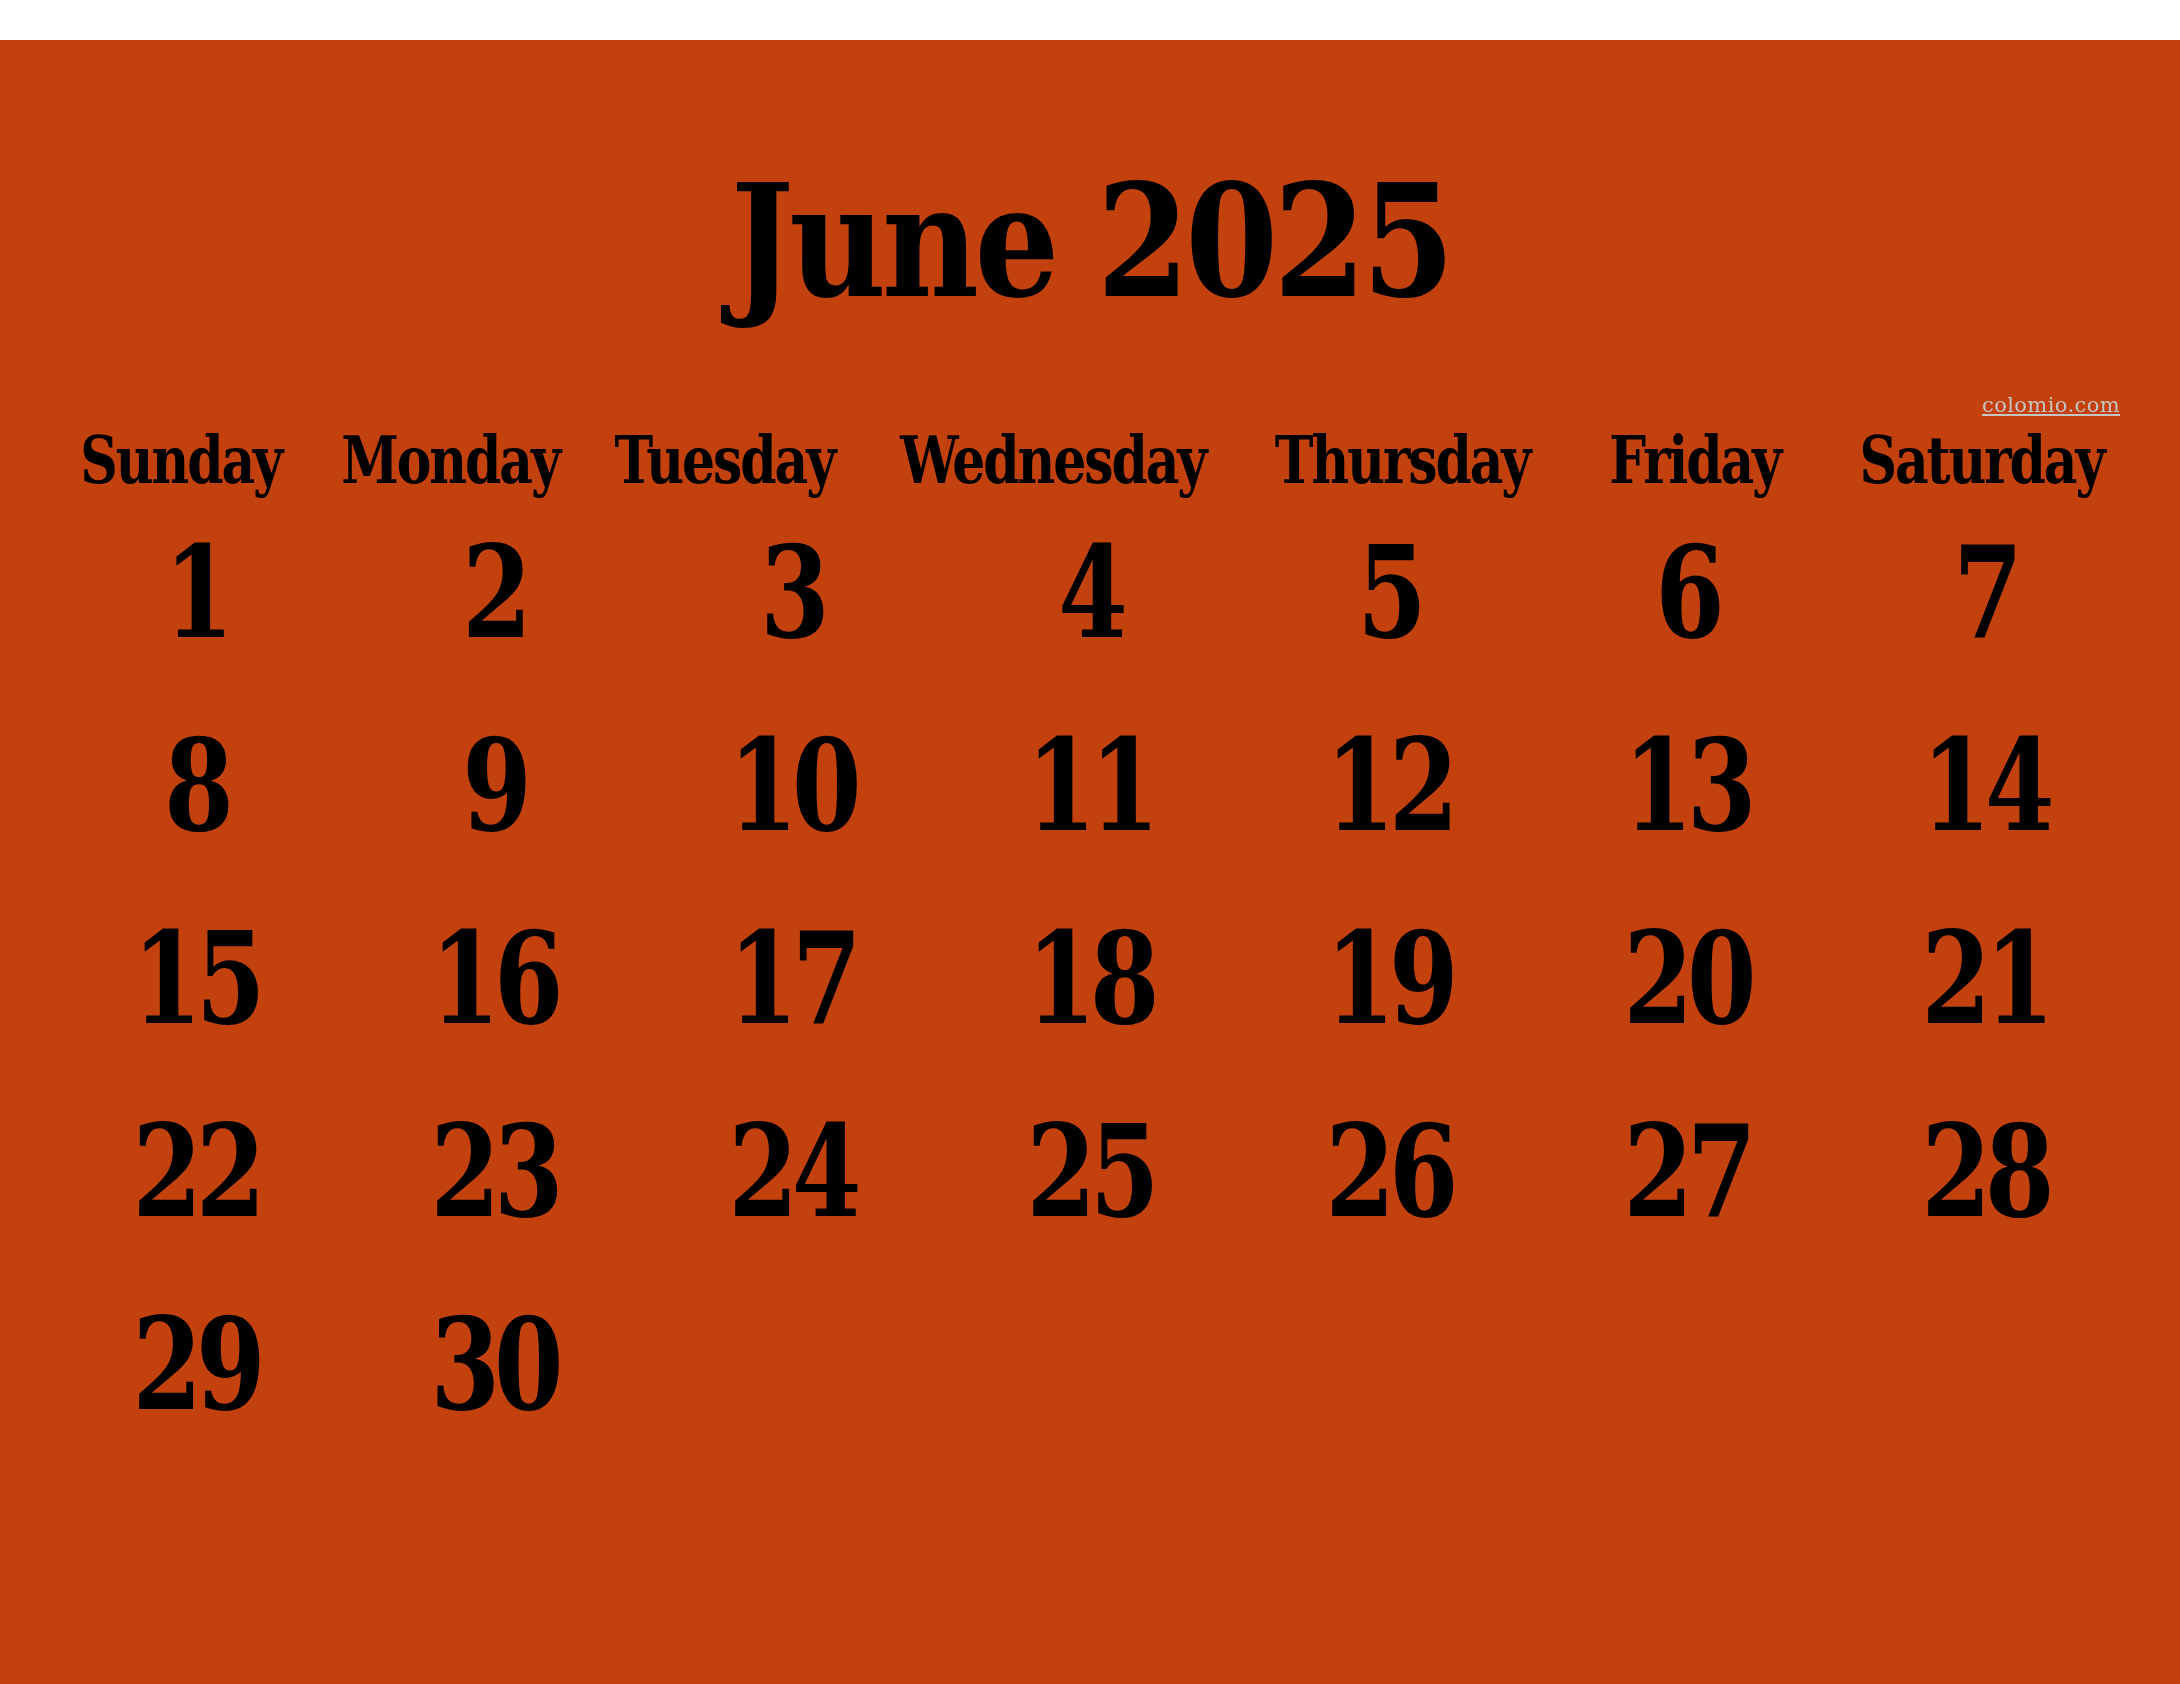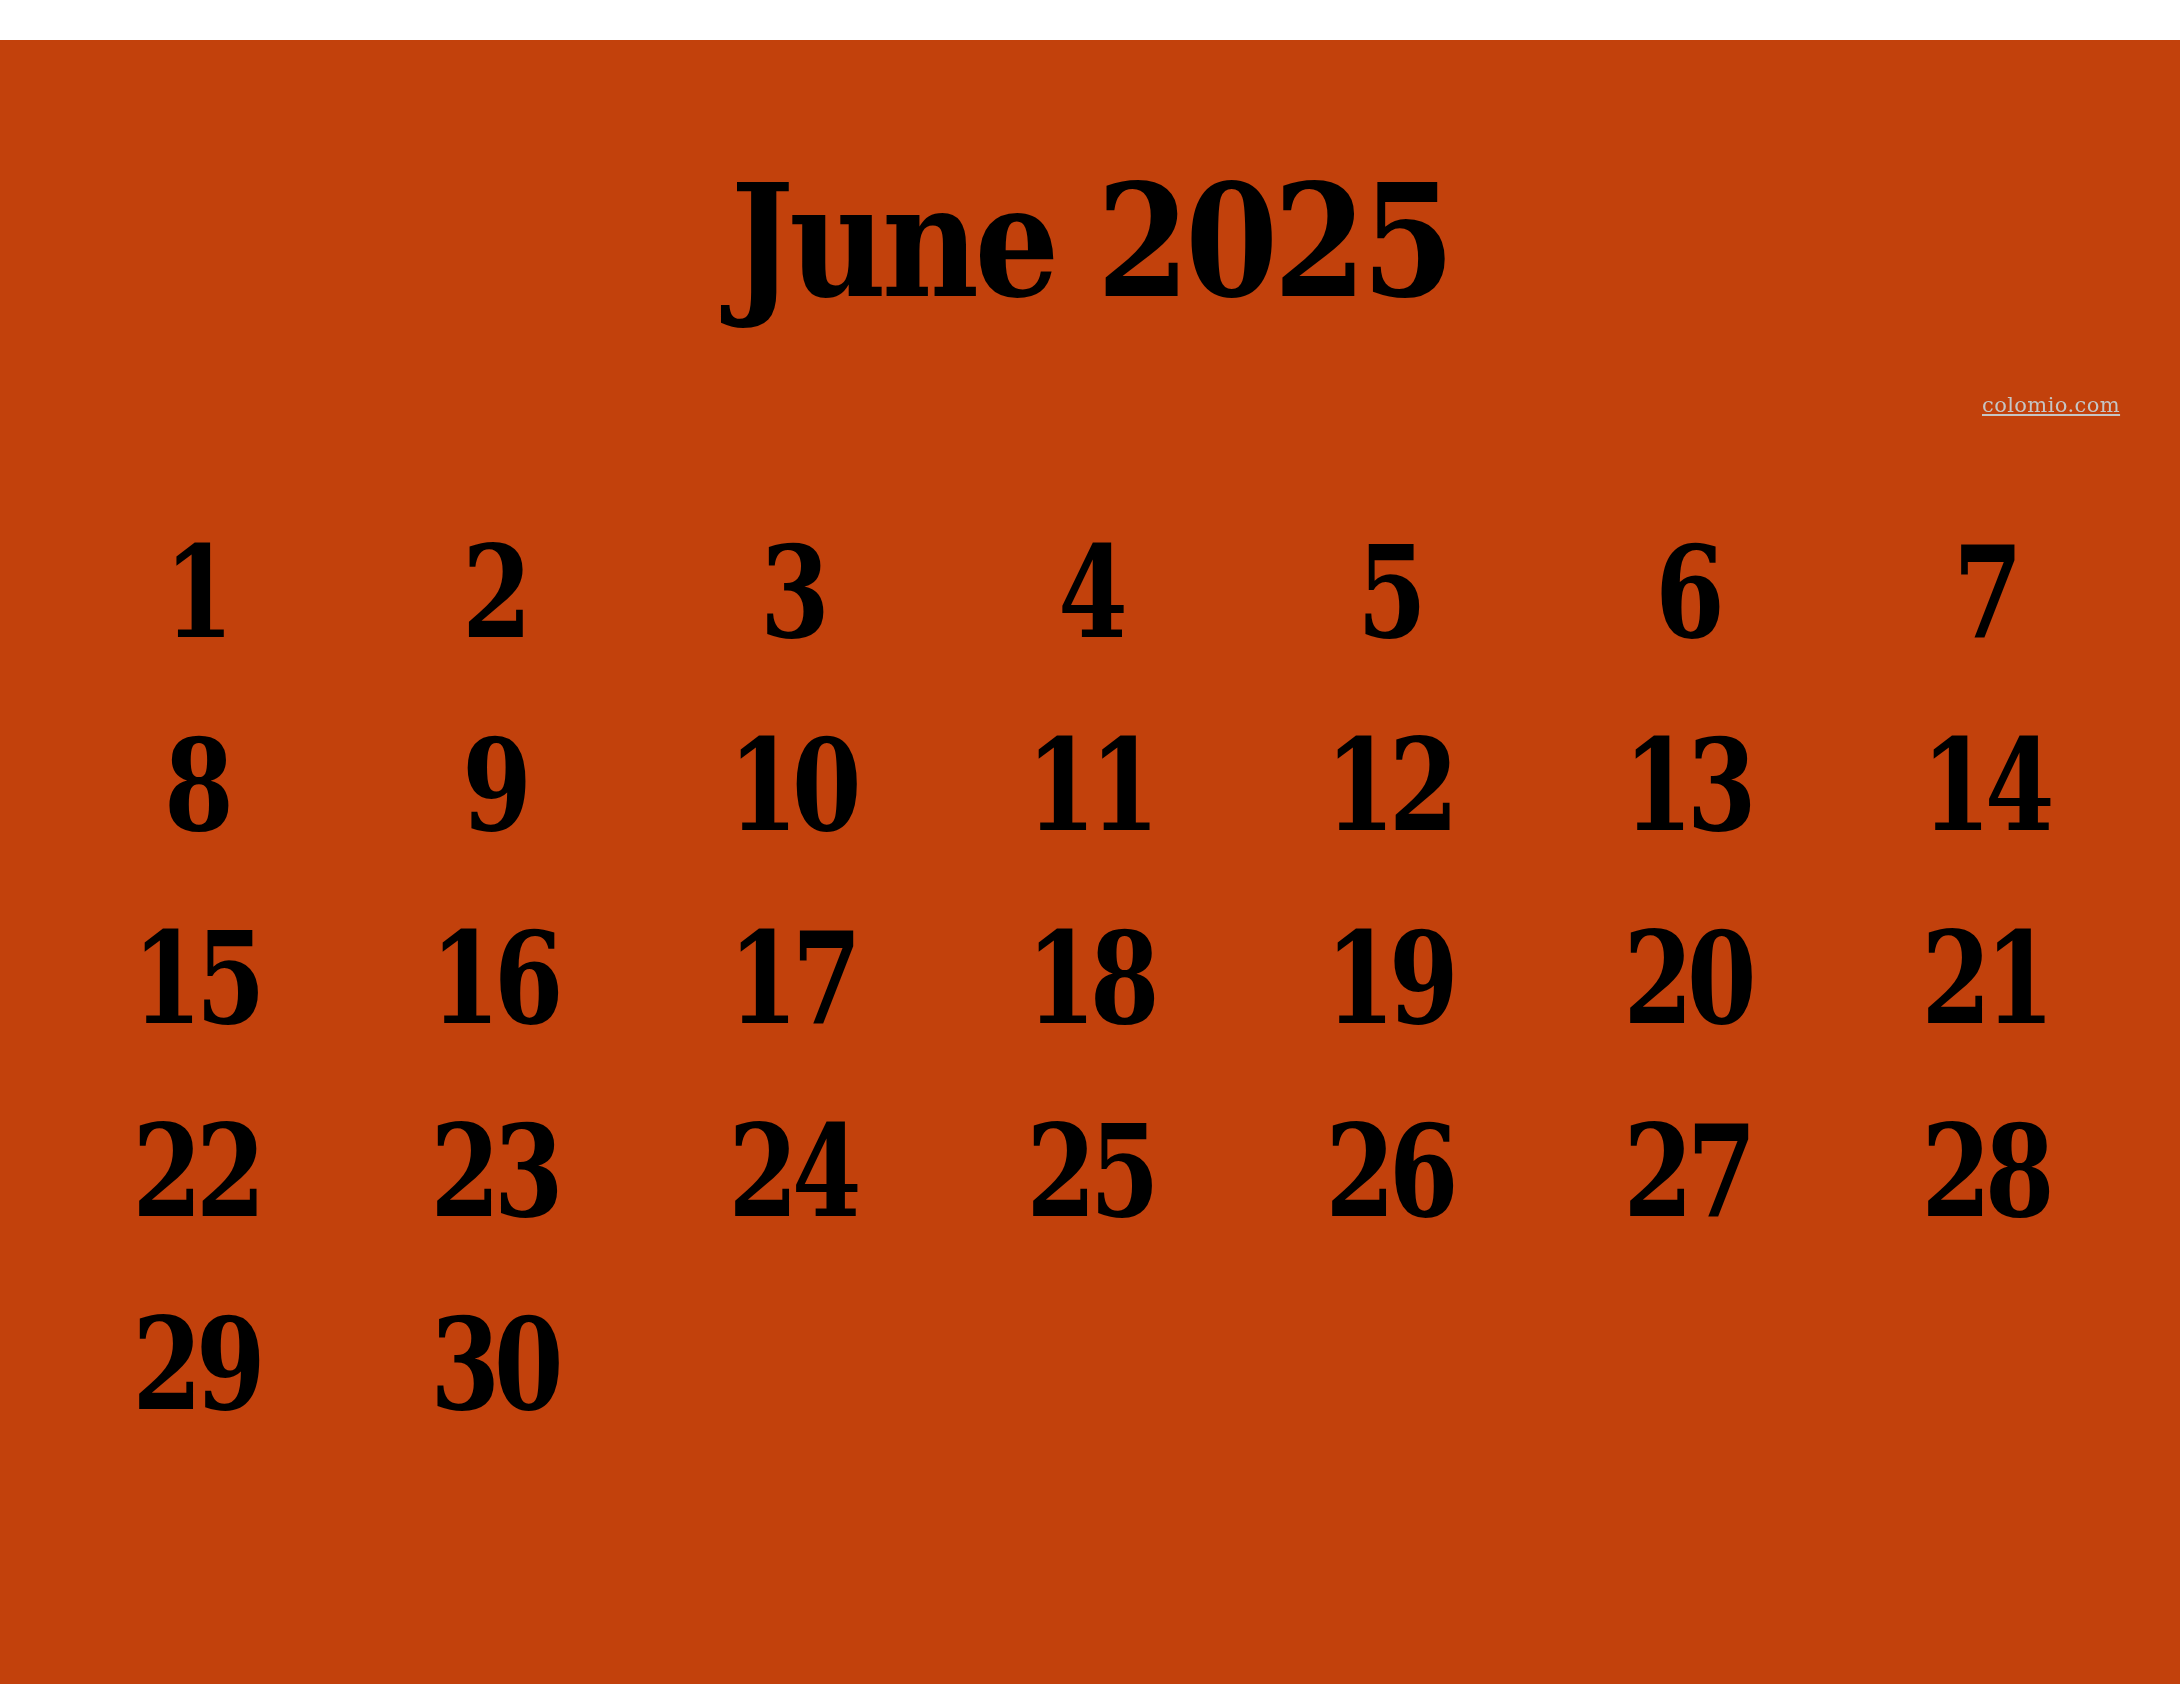--- a/index.html
+++ b/index.html
@@ -79,20 +79,29 @@
 </style>
 </head>
 <body style="background: rgb(255, 255, 255); color: rgb(0, 0, 0);">
 
 <div class="page">
 
   <div class="title">June 2025</div>
 
   <div class="watermark" style="color: rgb(197, 197, 197);">colomio.com</div>
 
+  <div class="weekdays">
+    <div class="weekday">Sunday</div>
+    <div class="weekday">Monday</div>
+    <div class="weekday">Tuesday</div>
+    <div class="weekday">Wednesday</div>
+    <div class="weekday">Thursday</div>
+    <div class="weekday">Friday</div>
+    <div class="weekday">Saturday</div>
+  </div>
 
   <div class="dates">
     <div class="date-cell">1</div>
     <div class="date-cell">2</div>
     <div class="date-cell">3</div>
     <div class="date-cell">4</div>
     <div class="date-cell">5</div>
     <div class="date-cell">6</div>
     <div class="date-cell">7</div>
 

